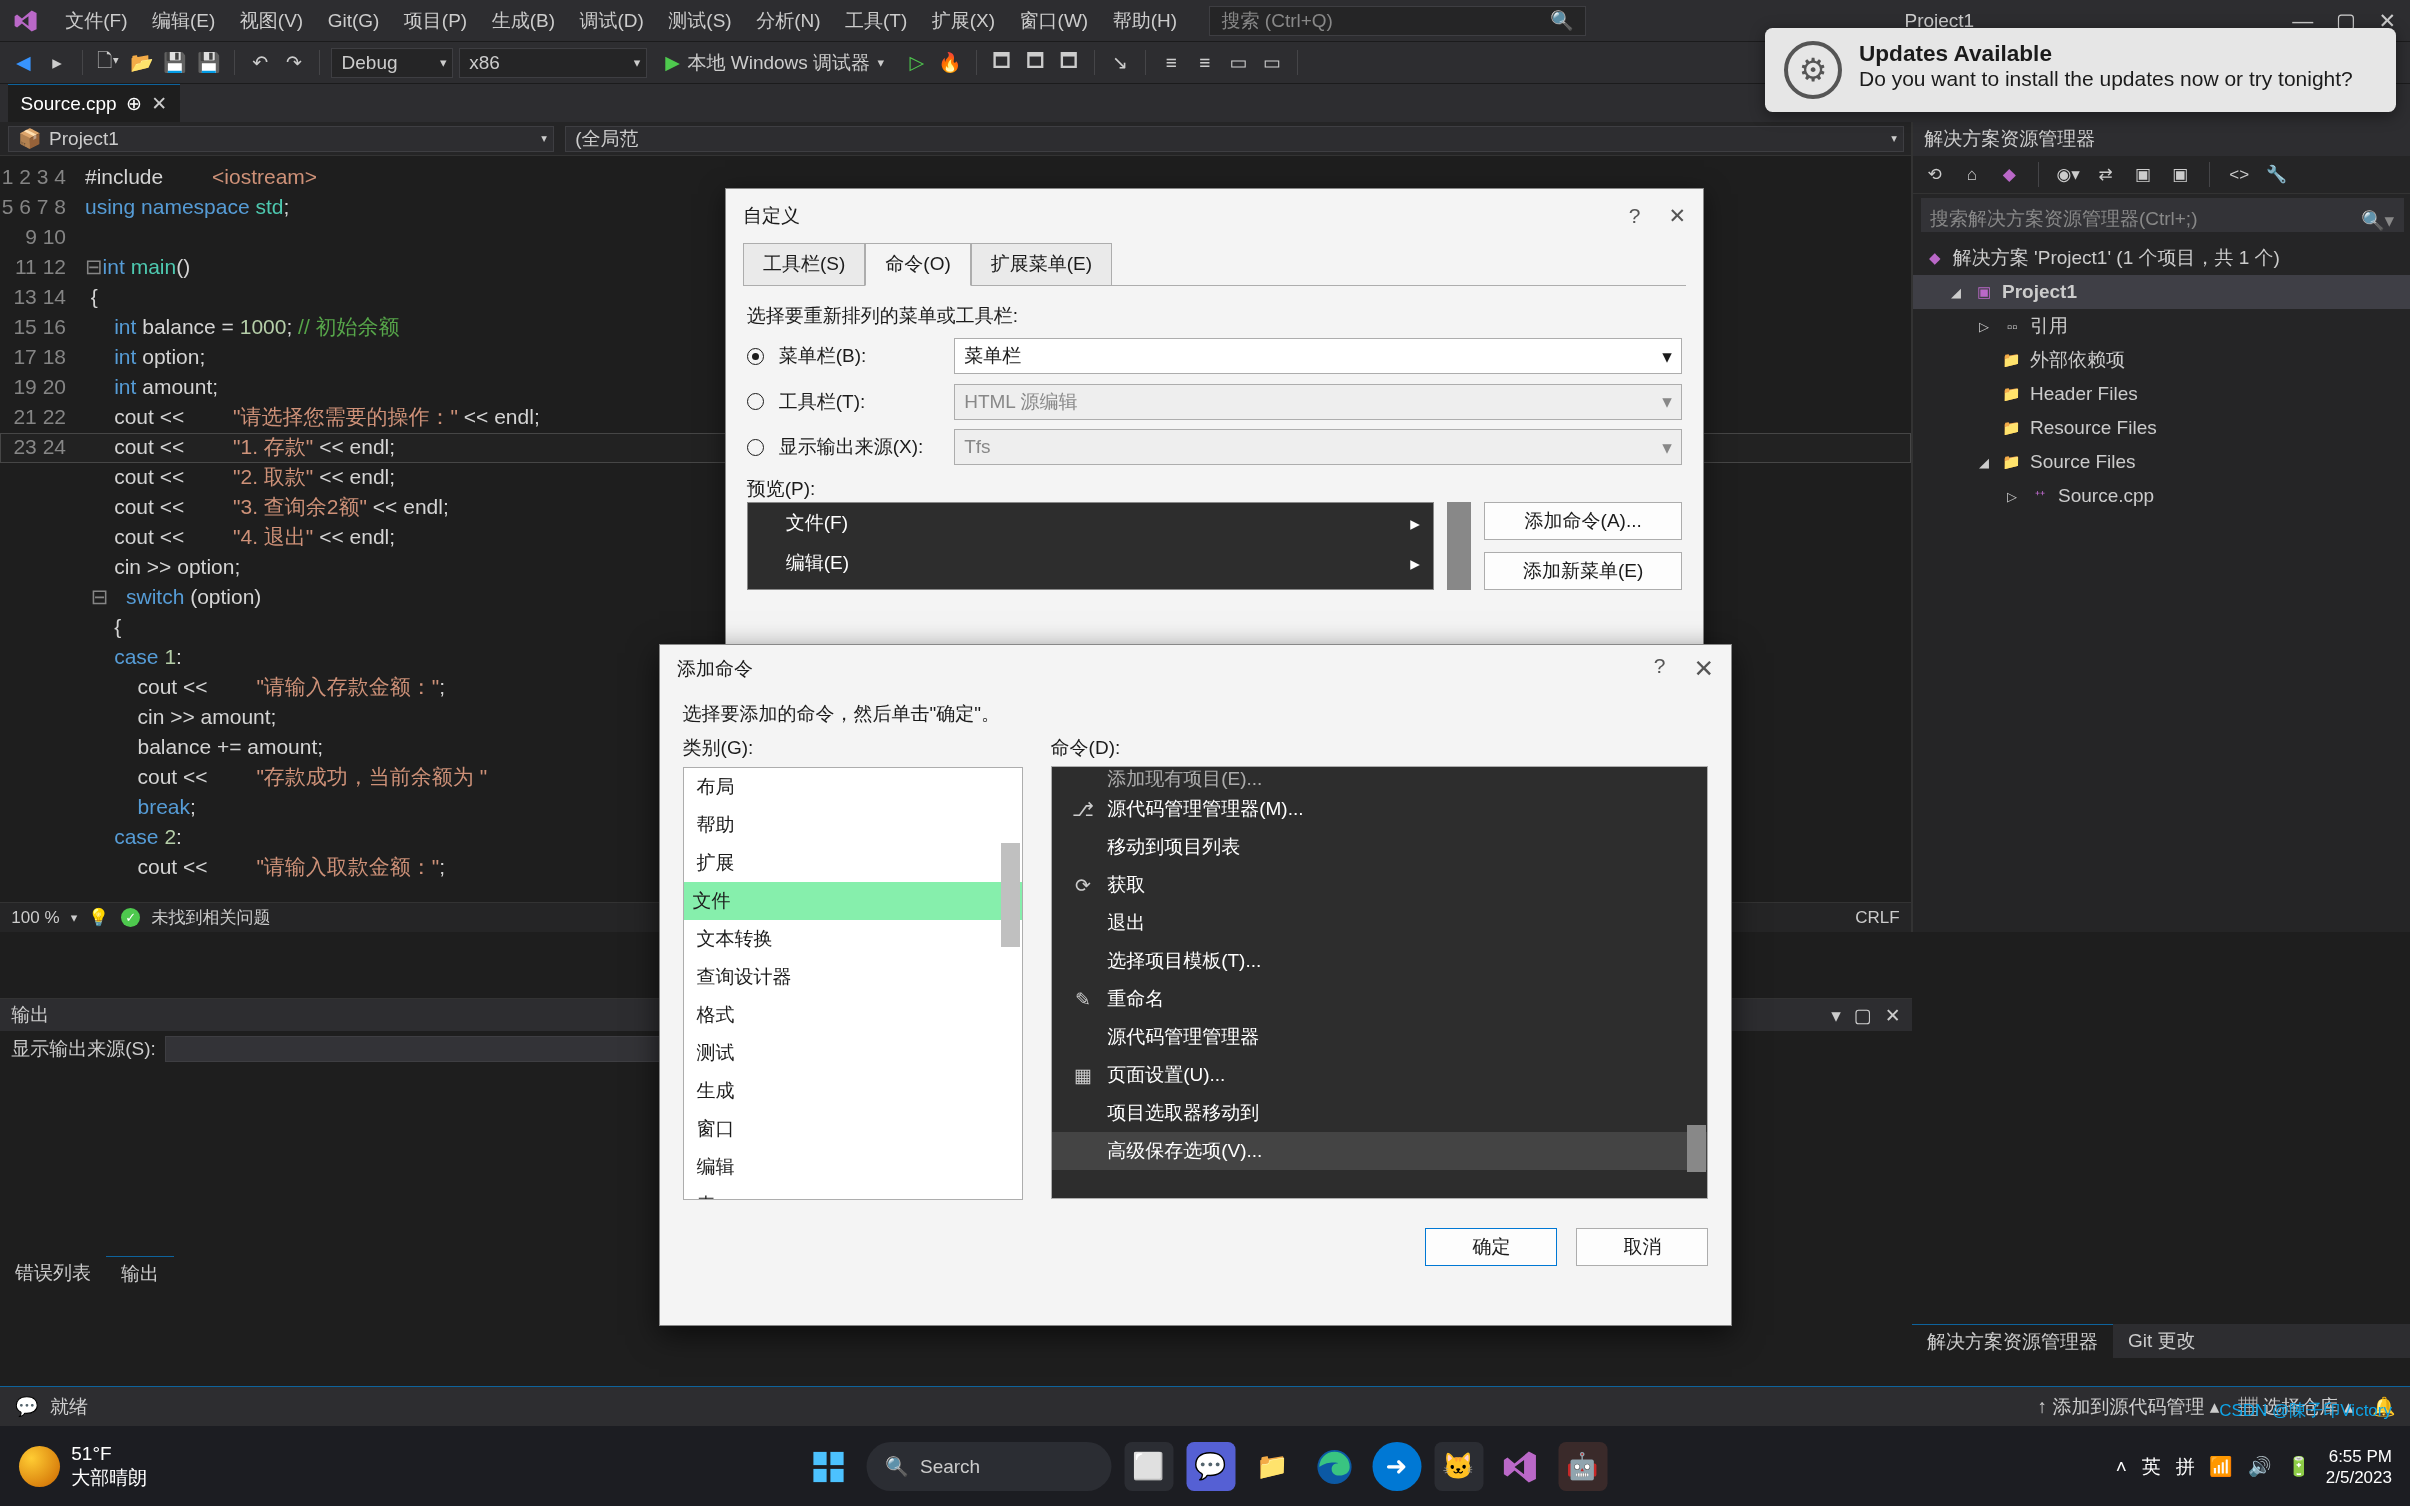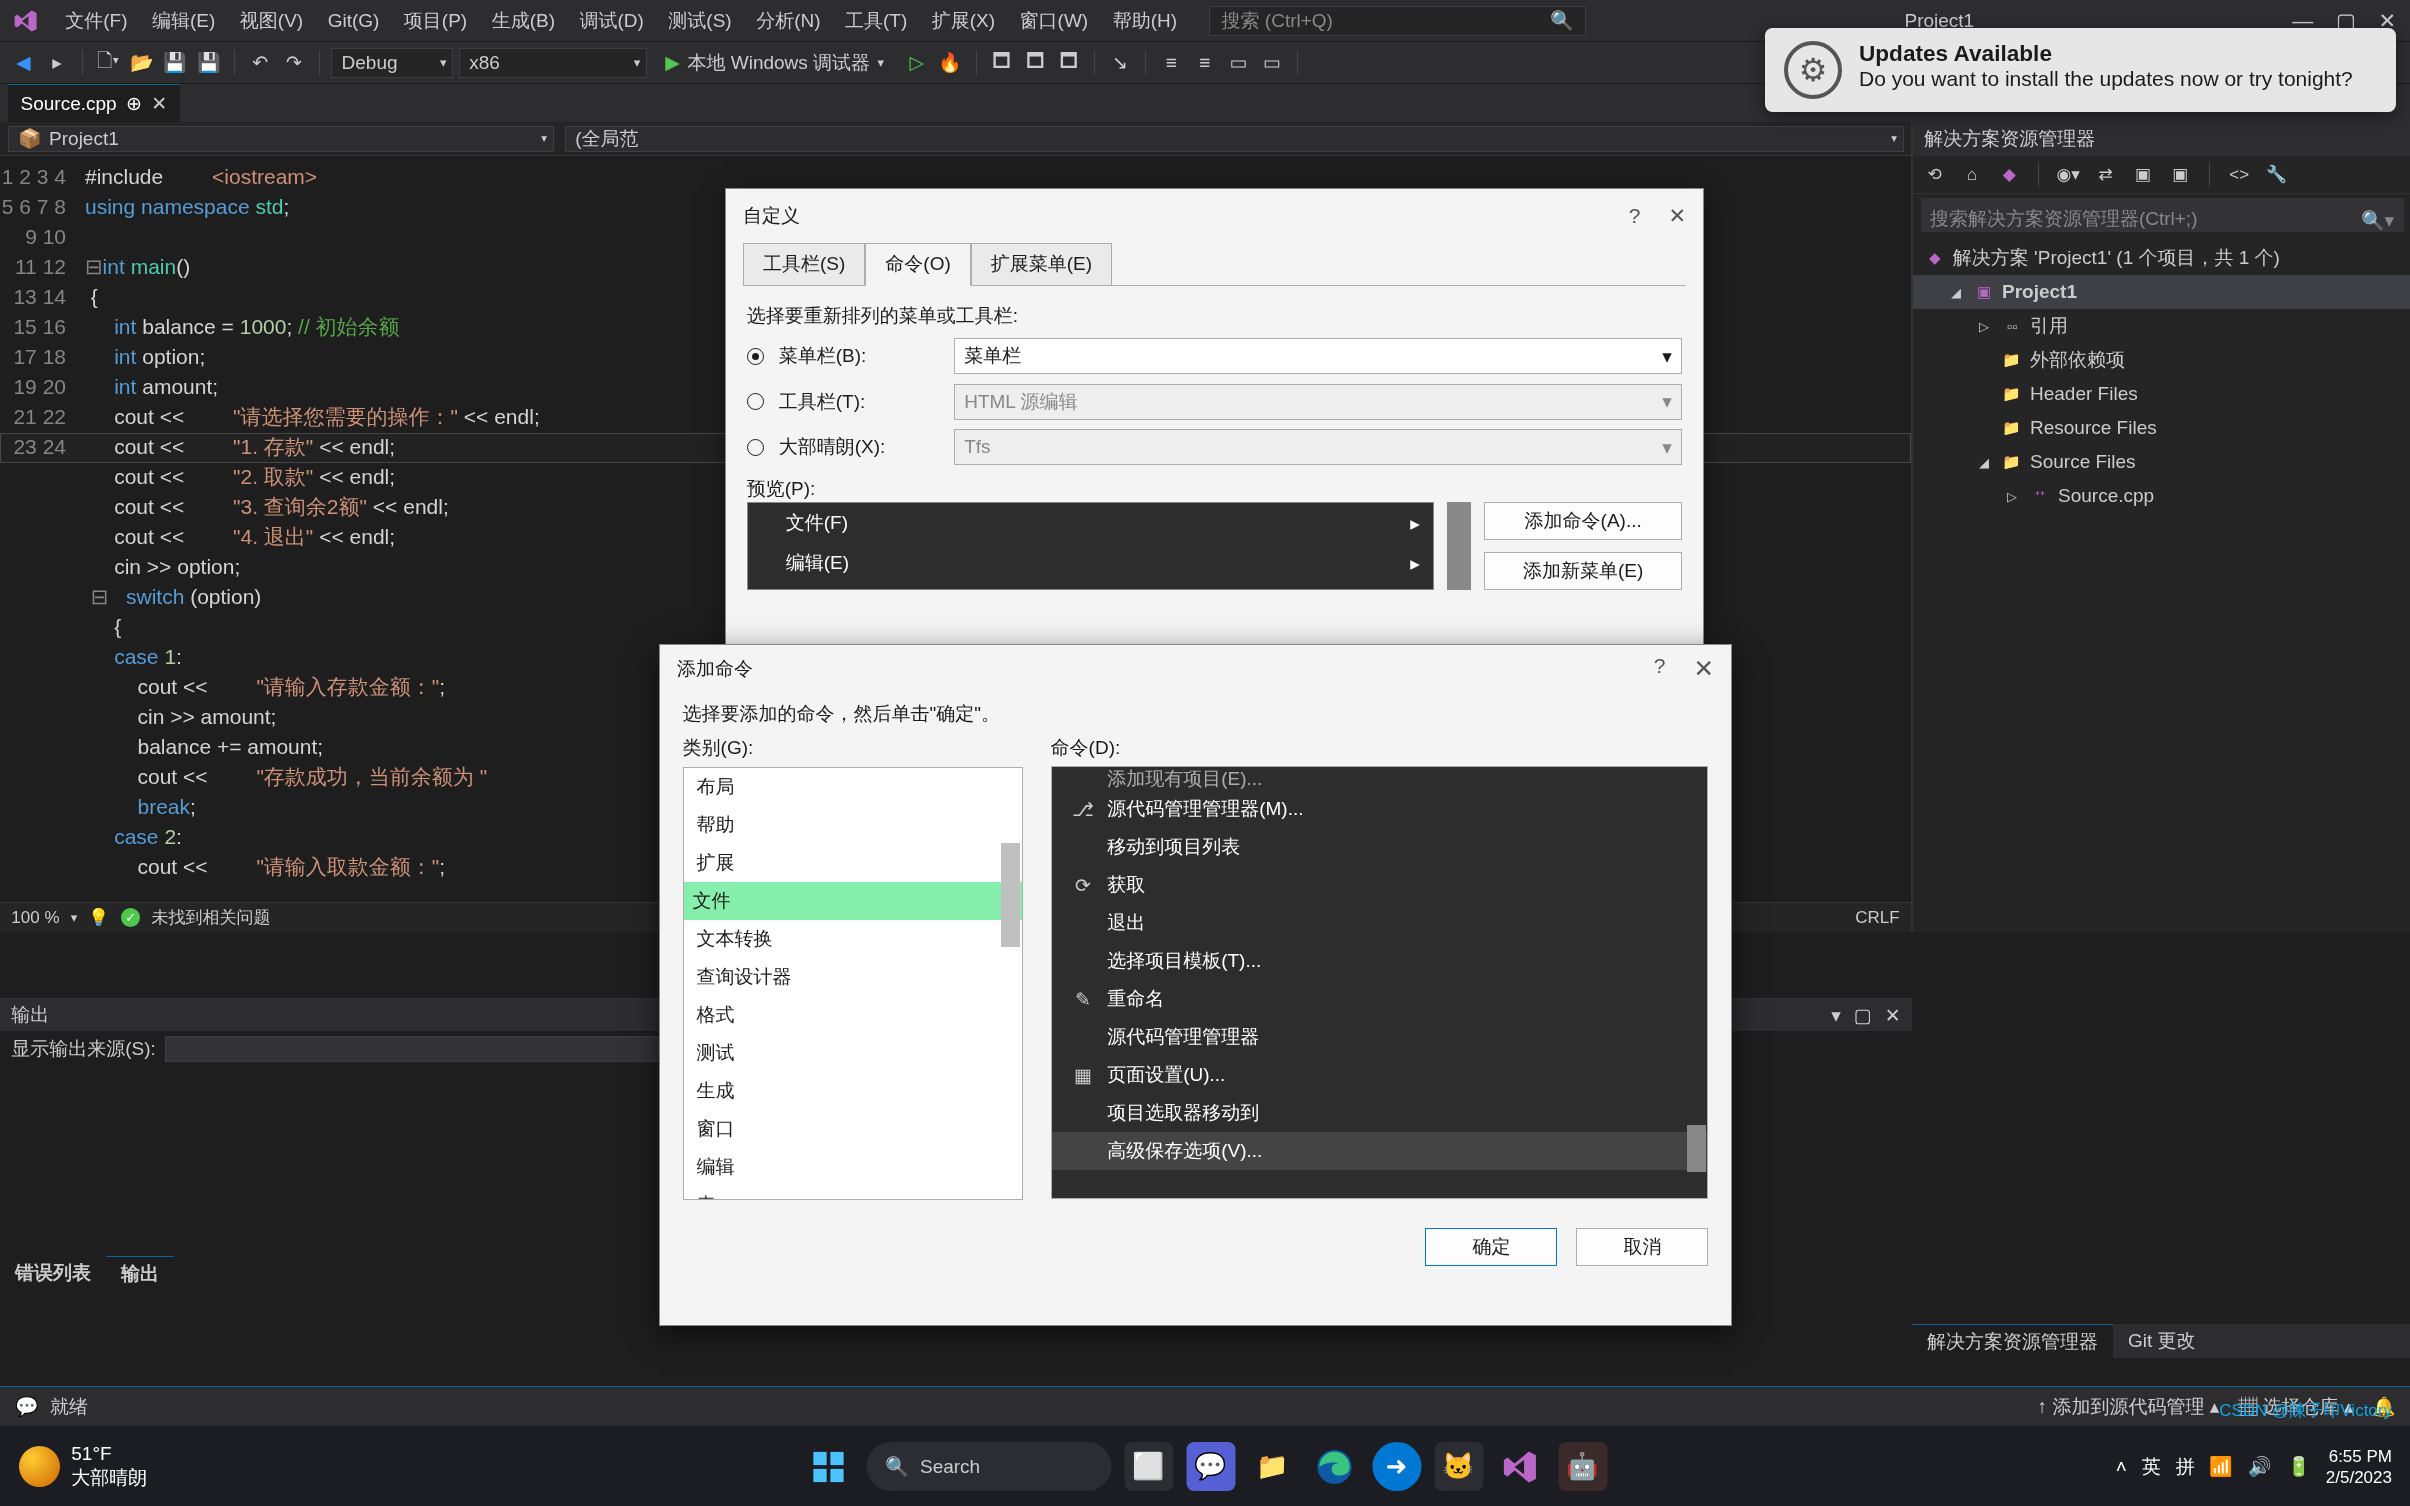--- a/index.html
+++ b/index.html
@@ -61,21 +61,21 @@
 .tree-row.sel { background:#3f3f46; }
 .tree-row .arrow { width:15px; color:#ccc; font-size:13px; }
 .tree-icon { width:21px; height:21px; display:flex; align-items:center; justify-content:center; font-size:15px; }
 .ind1 { padding-left:38px; } .ind2 { padding-left:66px; } .ind3 { padding-left:94px; }
 
 
 .output-panel { position:absolute; left:0; right:499px; top:998px; height:292px; background:#1e1e1e; border-top:0.9px solid #333; }
 .output-title { height:32px; background:#2d2d30; padding:0 11.3px; display:flex; align-items:center; }
 .output-bar { height:36px; display:flex; align-items:center; padding:0 11.3px; gap:9.4px; }
 .output-combo { flex:0 0 640px; background:#333337; border:0.9px solid #3e3e42; height:26px; }
-.output-tabs { position:absolute; bottom:0; left:0; height:34px; display:flex;font-weight:bold; }
+.output-tabs { position:absolute; bottom:0; left:0; height:34px; display:flex; }
 .out-tab { padding:3.8px 15px; color:#ccc; }
 .out-tab.active { background:#1e1e1e; border-top:0.9px solid #0e639c; }
 
 
 .right-bottom-tabs { position:absolute; right:0; bottom:149px; width:499px; height:34px; background:#2d2d30; display:flex; }
 
 
 .ide-status { position:absolute; left:0; right:0; bottom:81px; height:40px; background:#2d2d30; border-top:0.9px solid #0e639c; display:flex; align-items:center; padding:0 15px; gap:11.3px; color:#ccc; }
 .ide-status .right { margin-left:auto; display:flex; gap:19px; align-items:center; }
 
@@ -467,21 +467,21 @@
     </div>
     <div class="dlg1-row">
       <div class="radio"></div>
       <div class="dlg-label">工具栏(T):</div>
       <div class="dlg-select dim">
           <span>HTML 源编辑</span>
         </div>
     </div>
     <div class="dlg1-row">
       <div class="radio"></div>
-      <div class="dlg-label">大部晴朗(X):</div>
+      <div class="dlg-label">显示输出来源(X):</div>
       <div class="dlg-select dim">
           <span>Tfs</span>
         </div>
     </div>
     <div style="margin-top:11.3px">预览(P):</div>
     <div class="preview-box">
       <div class="preview-list">
         <div class="preview-item">文件(F)</div>
         <div class="preview-item">编辑(E)</div>
       </div>

